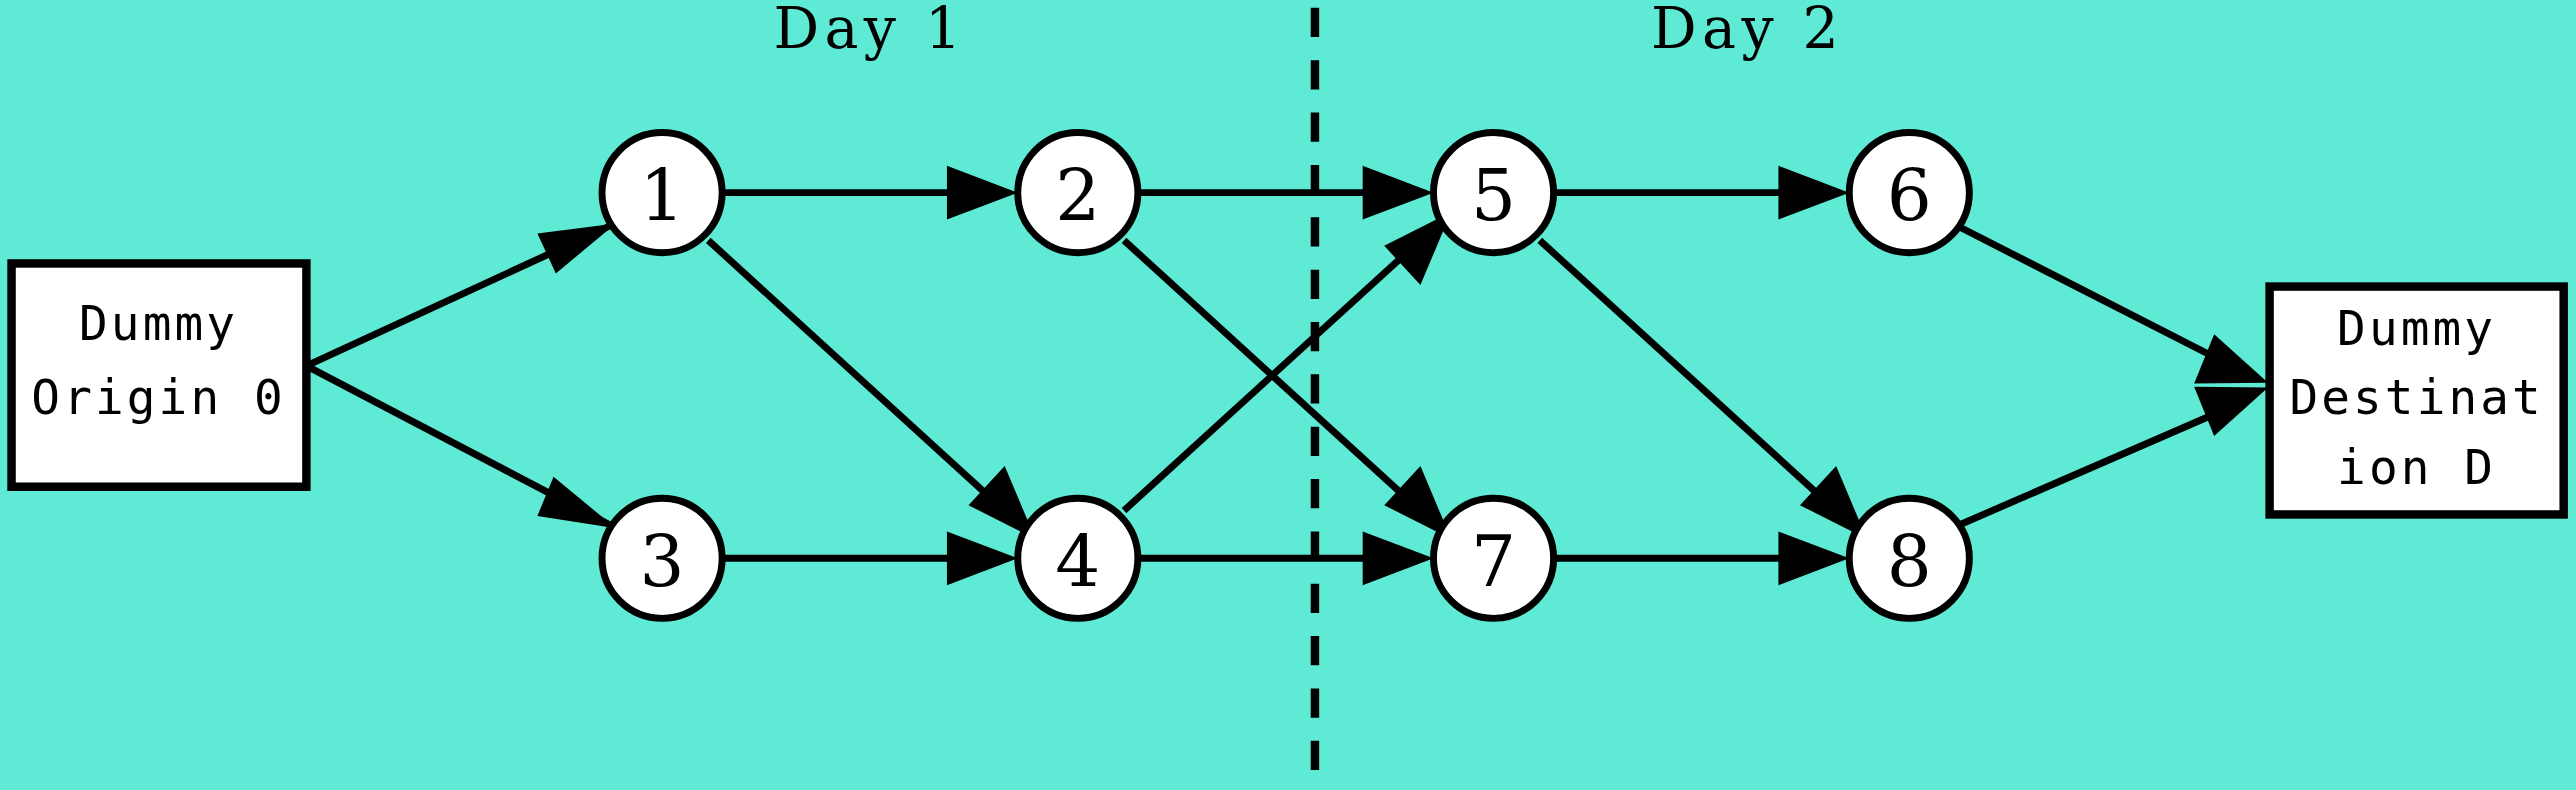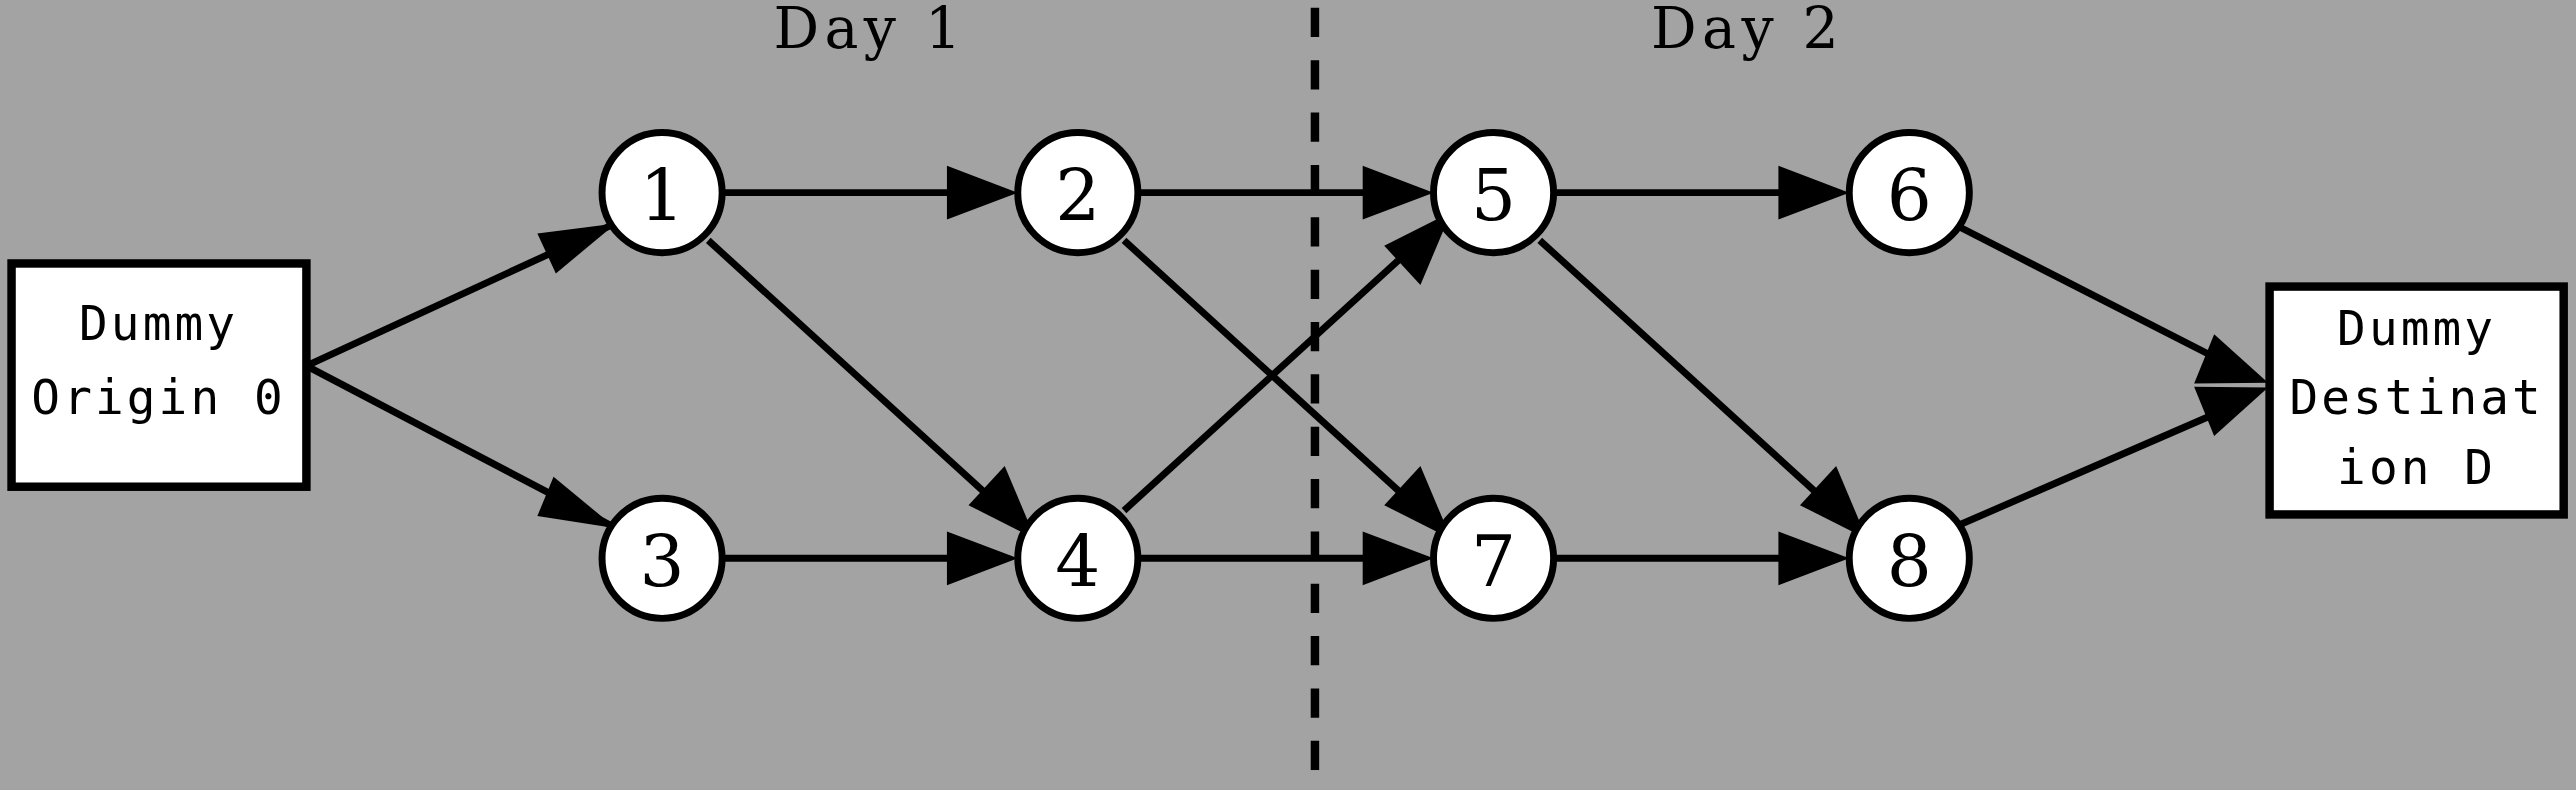--- a/index.html
+++ b/index.html
@@ -8,21 +8,21 @@
     padding: 0;
     background: #ffffff;
   }
   body {
     font-family: "DejaVu Serif", "Liberation Serif", serif;
   }
   #diagram-root {
     position: relative;
     width: 2576px;
     height: 791px;
-    background: #a3a3a3;
+    background: #5eead4;
     overflow: hidden;
   }
   svg.network-canvas {
     display: block;
     width: 2576px;
     height: 791px;
   }
   .edge-line {
     stroke: #000000;
     stroke-width: 9;

